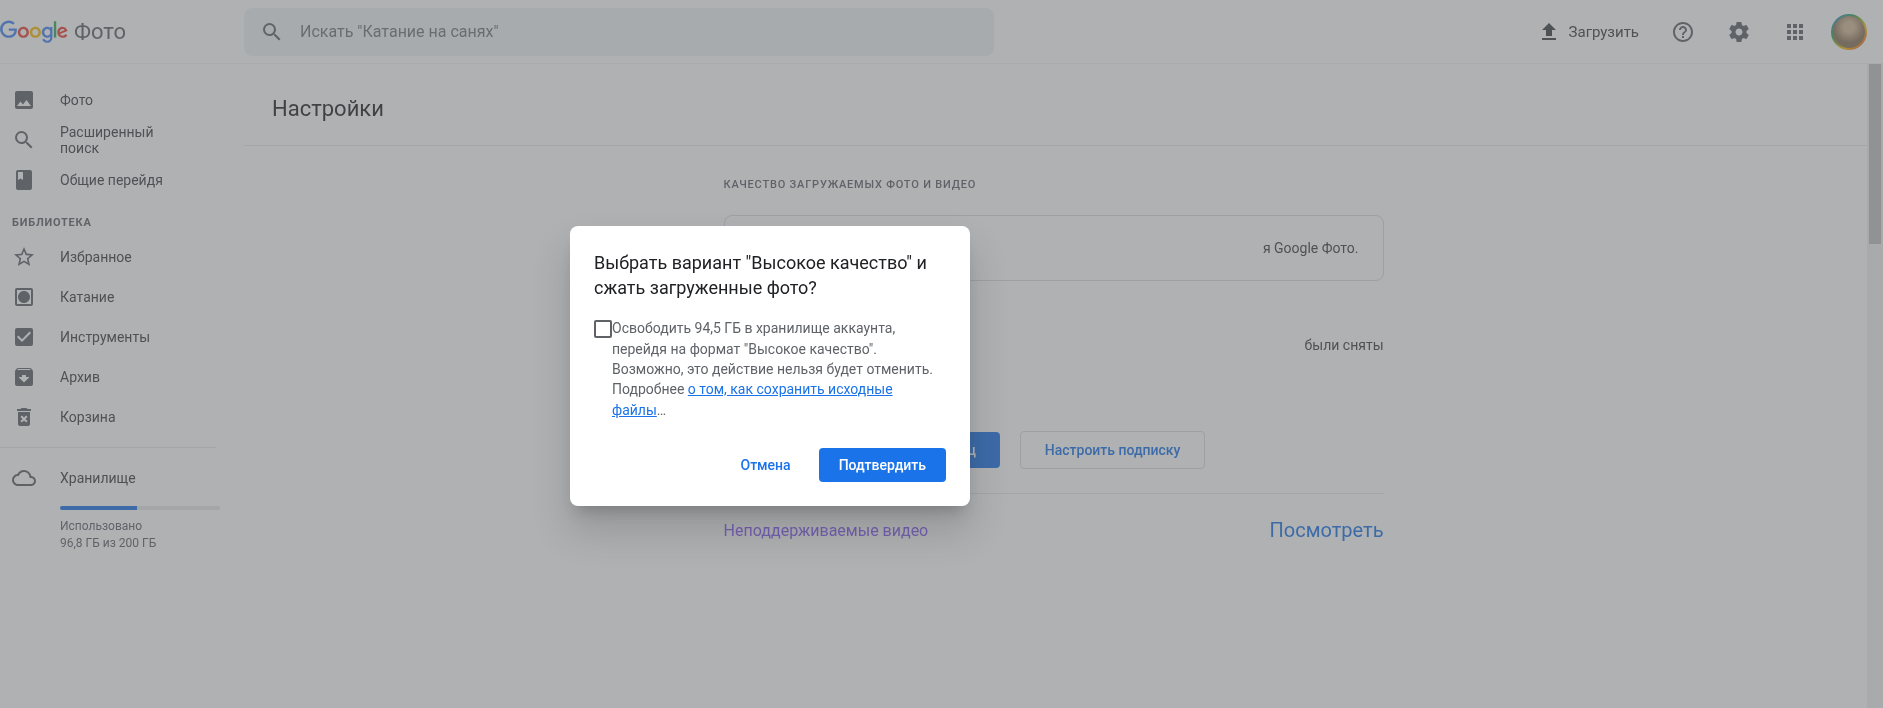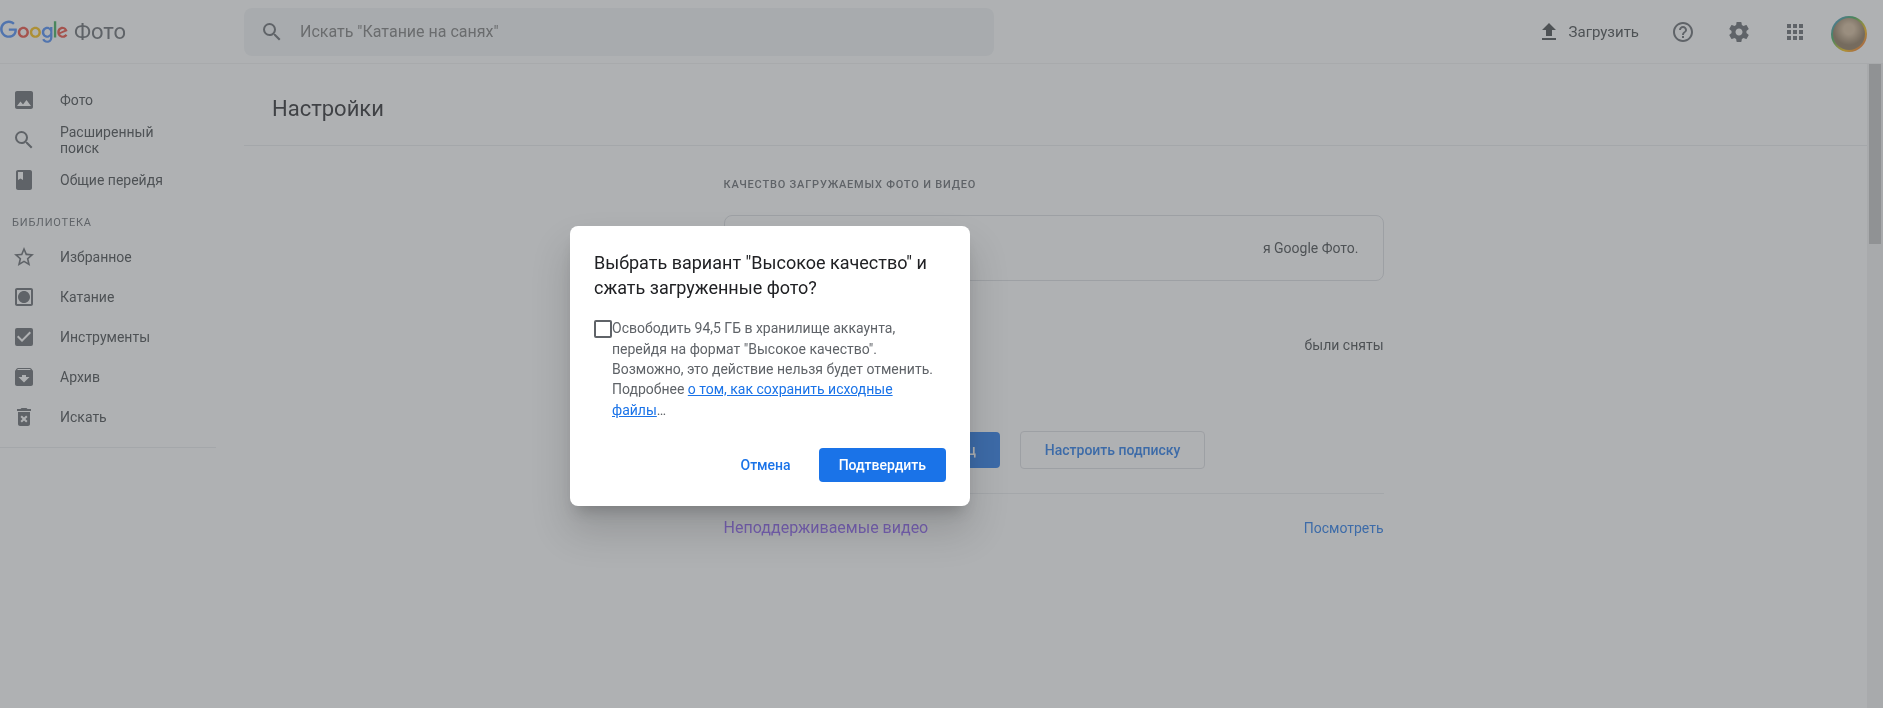--- a/index.html
+++ b/index.html
@@ -4,30 +4,30 @@
 <style>
 * { margin:0; padding:0; box-sizing:border-box; font-family:'Google Sans',Roboto,Arial,sans-serif; }
 body { background:#fff; color:#3c4043; overflow:hidden; width:1883px; height:708px; position:relative; }
 .header { height:64px; display:flex; align-items:center; padding:0 16px 0 0; border-bottom:1px solid #f1f1f1; }
 .logo-area { display:flex; align-items:center; gap:6px; width:244px; padding-left:0; }
 .logo-svg { width:68px; height:24px; }
 .logo-text { font-size:22px; color:#5f6368; font-weight:400; }
 .search-box { flex:0 0 750px; height:48px; background:#f1f3f4; border-radius:8px; display:flex; align-items:center; padding:0 16px; margin-left:0; }
 .search-box svg { width:24px; height:24px; fill:#5f6368; }
 .search-input { border:none; background:transparent; font-size:16px; color:#5f6368; margin-left:16px; flex:1; outline:none; }
-.header-right { margin-left:auto; display:flex; align-items:flex-end; gap:16px; }
+.header-right { margin-left:auto; display:flex; align-items:center; gap:16px; }
 .upload-btn { display:flex; align-items:center; gap:8px; color:#3c4043; font-size:15px; cursor:pointer; padding:8px; }
 .icon-btn { width:40px; height:40px; display:flex; align-items:center; justify-content:center; border-radius:50%; cursor:pointer; }
 .icon-btn svg { width:24px; height:24px; fill:#5f6368; }
 .avatar { width:36px; height:36px; border-radius:50%; background:linear-gradient(135deg,#4285f4,#34a853,#fbbc05,#ea4335); padding:2px; display:flex; align-items:center; justify-content:center; }
 .avatar-inner { width:32px; height:32px; border-radius:50%; background:#8b7355; background-image:radial-gradient(circle at 50% 35%,#d4b896 20%,#8b7355 60%); }
 .sidebar { position:absolute; left:0; top:64px; width:244px; height:calc(100% - 64px); padding-top:16px; }
 .nav-item { height:40px; display:flex; align-items:center; padding:0 24px 0 12px; gap:24px; border-radius:0 20px 20px 0; cursor:pointer; font-size:14px; color:#3c4043; margin-right:28px; }
 .nav-item svg { width:24px; height:24px; fill:#5f6368; flex-shrink:0; }
-.nav-section { font-size:11px; font-weight:400; letter-spacing:0.8px; color:#5f6368; padding:16px 24px 8px 12px; }
+.nav-section { font-size:11px; font-weight:700; letter-spacing:0.8px; color:#5f6368; padding:16px 24px 8px 12px; }
 .nav-divider { border:none; border-top:1px solid #e8eaed; margin:10px 28px 10px 0; }
 .storage-wrap { padding:0 24px 0 12px; }
 .storage-label { font-size:14px; color:#3c4043; cursor:pointer; display:flex; align-items:center; gap:24px; height:40px; }
 .storage-label svg { width:24px; height:24px; fill:#5f6368; }
 .progress { height:4px; background:#e8eaed; border-radius:2px; margin:8px 0 8px 48px; overflow:hidden; }
 .progress-bar { height:100%; background:#1a73e8; width:48%; }
 .storage-text { font-size:12px; color:#5f6368; margin-left:48px; line-height:1.4; }
 .main { position:absolute; left:244px; top:64px; right:0; bottom:0; overflow-y:auto; padding:32px 48px 0 28px; }
 .page-title { font-size:22px; color:#202124; font-weight:400; margin-bottom:24px; }
 .separator { border:none; border-top:1px solid #e8eaed; margin-left:-28px; margin-right:-48px; }
@@ -38,21 +38,21 @@
 .radio-row { display:flex; align-items:flex-start; gap:20px; padding:12px 0; }
 .radio { width:20px; height:20px; border:2px solid #5f6368; border-radius:50%; flex-shrink:0; margin-top:2px; }
 .radio.checked { border-color:#1a73e8; display:flex; align-items:center; justify-content:center; }
 .radio.checked::after { content:''; width:10px; height:10px; background:#1a73e8; border-radius:50%; }
 .radio-text { font-size:14px; color:#3c4043;margin-top:24px; }
 .buy-btn { display:inline-block; background:#1a73e8; color:#fff; font-size:14px; font-weight:500; padding:10px 24px; border-radius:4px; border:none; cursor:pointer; margin-top:20px; margin-right:16px; }
 .sub-btn { display:inline-block; background:#fff; color:#1a73e8; font-size:14px; font-weight:500; padding:10px 24px; border-radius:4px; border:1px solid #dadce0; cursor:pointer; margin-top:20px; }
 .sec-divider { border:none; border-top:1px solid #e8eaed; margin:24px 0; }
 .sec-row { display:flex; justify-content:space-between; align-items:center; }
 .sec-row-label { font-size:16px; color:#8b5cf6; }
-.sec-row-link { font-size:14px; color:#1a73e8; cursor:pointer; }
+.sec-row-link { font-size:20px; color:#1a73e8; cursor:pointer; }
 .scrim { position:absolute; inset:0; background:rgba(95,99,104,0.5); z-index:10; }
 .dialog { position:absolute; left:570px; top:226px; width:400px; background:#fff; border-radius:8px; padding:24px; z-index:20; box-shadow:0 11px 15px -7px rgba(0,0,0,.2),0 24px 38px 3px rgba(0,0,0,.14); }
 .dlg-title { font-size:18px; color:#202124; line-height:1.4; margin-bottom:18px; }
 .dlg-body { display:flex; align-items:flex-start; }
 .checkbox { width:18px; height:18px; border:2px solid #5f6368; border-radius:2px; flex-shrink:0; margin-top:2px; }
 .dlg-text { font-size:14px; color:#5f6368; line-height:1.45; }
 .dlg-text a { color:#1a73e8; text-decoration:underline; }
 .dlg-actions { display:flex; justify-content:flex-end; gap:8px; margin-top:28px; }
 .dlg-btn { font-size:14px; font-weight:500; padding:9px 20px; border-radius:4px; cursor:pointer; border:none; }
 .dlg-btn.cancel { background:transparent; color:#1a73e8; }
@@ -150,23 +150,36 @@
   <div class="nav-item">
       <svg viewBox="0 0 24 24">
         <path d="M20.54 5.23l-1.39-1.68C18.88 3.21 18.47 3 18 3H6c-.47 0-.88.21-1.16.55L3.46 5.23C3.17 5.57 3 6.02 3 6.5V19c0 1.1.9 2 2 2h14c1.1 0 2-.9 2-2V6.5c0-.48-.17-.93-.46-1.27zM12 17.5L6.5 12H10v-2h4v2h3.5L12 17.5zM5.12 5l.81-1h12l.94 1H5.12z"></path>
       </svg>
       <span>Архив</span>
     </div>
   <div class="nav-item">
       <svg viewBox="0 0 24 24">
         <path d="M6 19c0 1.1.9 2 2 2h8c1.1 0 2-.9 2-2V7H6v12zm2.46-7.12l1.41-1.41L12 12.59l2.12-2.12 1.41 1.41L13.41 14l2.12 2.12-1.41 1.41L12 15.41l-2.12 2.12-1.41-1.41L10.59 14l-2.13-2.12zM15.5 4l-1-1h-5l-1 1H5v2h14V4z"></path>
       </svg>
-      <span>Искать</span>
+      <span>Корзина</span>
     </div>
   <hr class="nav-divider">
+  <div class="storage-wrap">
+    <div class="storage-label">
+        <svg viewBox="0 0 24 24">
+          <path d="M19.35 10.04A7.49 7.49 0 0012 4C9.11 4 6.6 5.64 5.35 8.04A5.994 5.994 0 000 14c0 3.31 2.69 6 6 6h13c2.76 0 5-2.24 5-5 0-2.64-2.05-4.78-4.65-4.96zM19 18H6c-2.21 0-4-1.79-4-4s1.79-4 4-4h.71C7.37 7.69 9.48 6 12 6c3.04 0 5.5 2.46 5.5 5.5v.5H19c1.66 0 3 1.34 3 3s-1.34 3-3 3z"></path>
+        </svg>
+        <span>Хранилище</span>
+      </div>
+    <div class="progress">
+        <div class="progress-bar"></div>
+      </div>
+    <div class="storage-text">Использовано</div>
+    <div class="storage-text">96,8 ГБ из 200 ГБ</div>
+  </div>
 </div>
 
 <div class="main">
   <div class="page-title">Настройки</div>
   <hr class="separator">
   <div class="content">
     <div class="section-title">КАЧЕСТВО ЗАГРУЖАЕМЫХ ФОТО И ВИДЕО</div>
     <div class="info-box">
       <svg viewBox="0 0 24 24">
           <path d="M12 2C6.48 2 2 6.48 2 12s4.48 10 10 10 10-4.48 10-10S17.52 2 12 2zm1 15h-2v-6h2v6zm0-8h-2V7h2v2z"></path>

